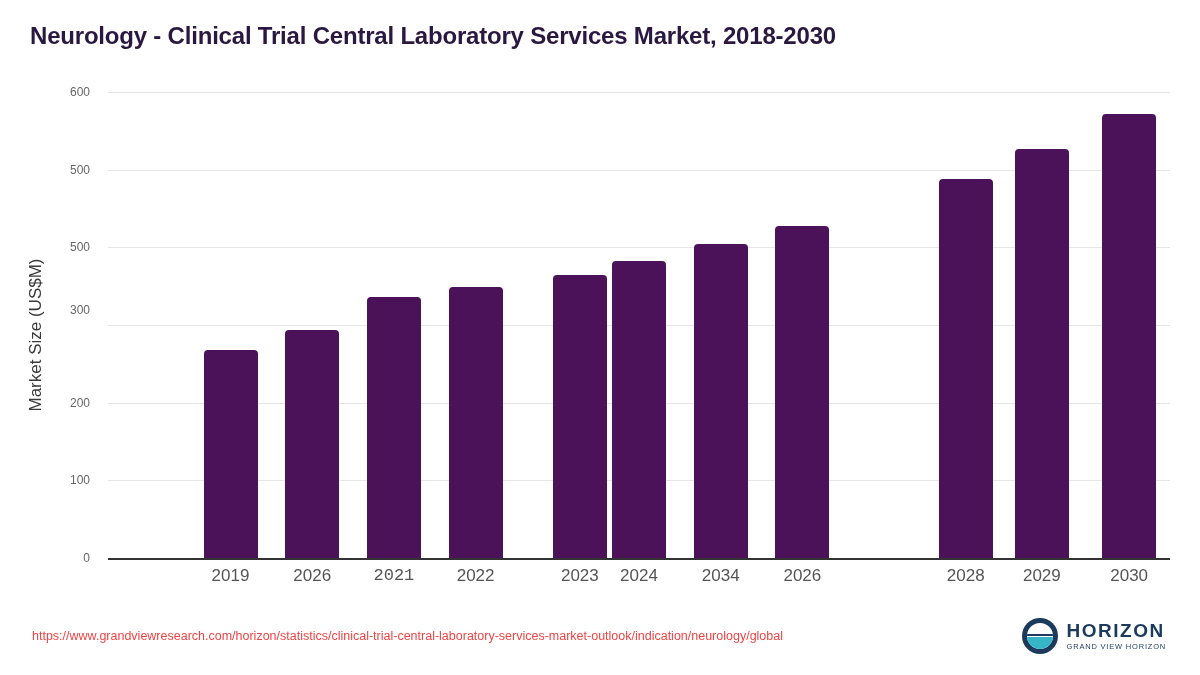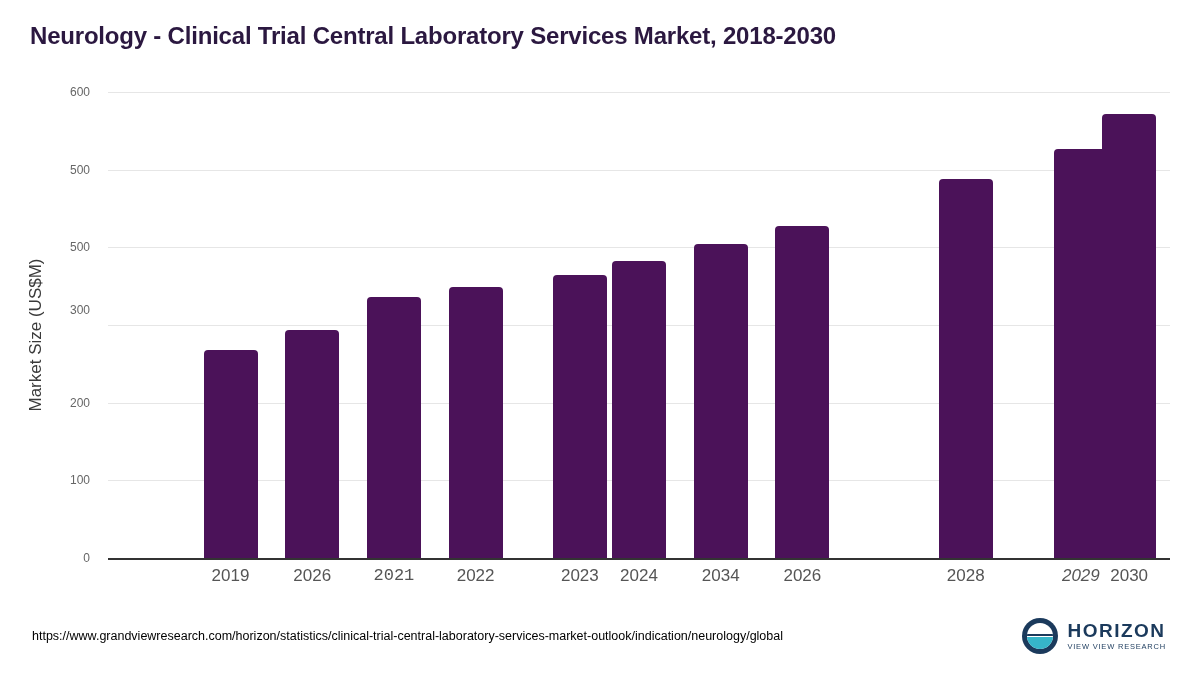--- a/index.html
+++ b/index.html
@@ -112,21 +112,21 @@
   }
 
   
   .footer {
     position: absolute;
     left: 32px;
     top: 628px;
     width: 880px;
     font-size: 12.5px;
     line-height: 16px;
-    color: #000000;
+    color: #ef4444;
     word-break: break-all;
   }
   .logo {
     position: absolute;
     right: 34px;
     top: 618px;
     display: flex;
     align-items: center;
     gap: 9px;
   }
@@ -248,37 +248,37 @@
           <div class="xlabel">2034</div>
         </div>
         <div class="bar-slot" style="left: 653.538px; width: 81.6923px; text-align: right;">
           <div class="bar" title="2026: 427" style="height: 331.637px; background: rgb(75, 18, 89);"></div>
           <div class="xlabel">2026</div>
         </div>
         <div class="bar-slot" style="left: 816.923px; width: 81.6923px;">
           <div class="bar" title="2028: 488" style="height: 379.013px; background: rgb(75, 18, 89);"></div>
           <div class="xlabel">2028</div>
         </div>
-        <div class="bar-slot" style="left: 932px; width: 81.6923px; font-style: italic;">
+        <div class="bar-slot" style="left: 893px; width: 81.6923px;">
           <div class="bar" title="2029: 527" style="height: 409.303px; background: rgb(75, 18, 89);"></div>
           <div class="xlabel">2029</div>
         </div>
         <div class="bar-slot" style="left: 980.308px; width: 81.6923px;">
           <div class="bar" title="2030: 572" style="height: 444.253px; background: rgb(75, 18, 89);"></div>
           <div class="xlabel">2030</div>
         </div>
       </div>
 
   </div>
 
   <div class="footer">https://www.grandviewresearch.com/horizon/statistics/clinical-trial-central-laboratory-services-market-outlook/indication/neurology/global</div>
 
   <div class="logo">
     <div class="logo-mark">
       <div class="disc"></div>
     </div>
     <div class="logo-text">
       <div class="logo-name">HORIZON</div>
-      <div class="logo-sub">VIEW VIEW RESEARCH</div>
+      <div class="logo-sub">GRAND VIEW HORIZON</div>
     </div>
   </div>
 
 </div>
 
 </body></html>

